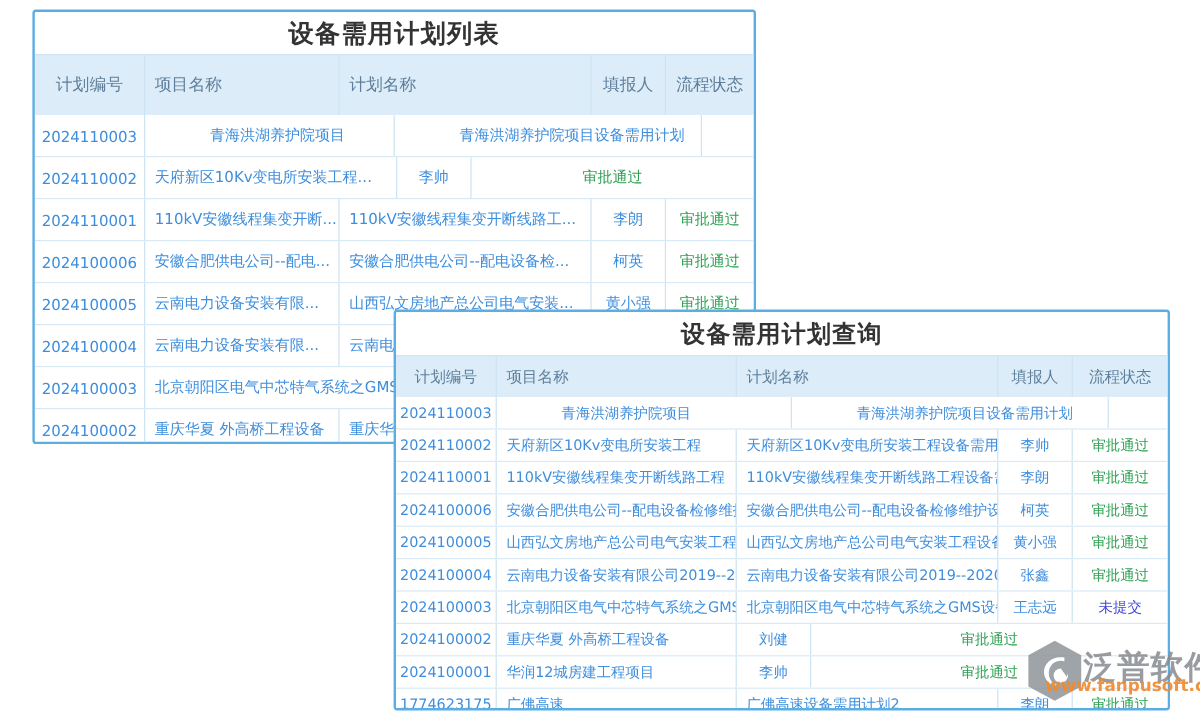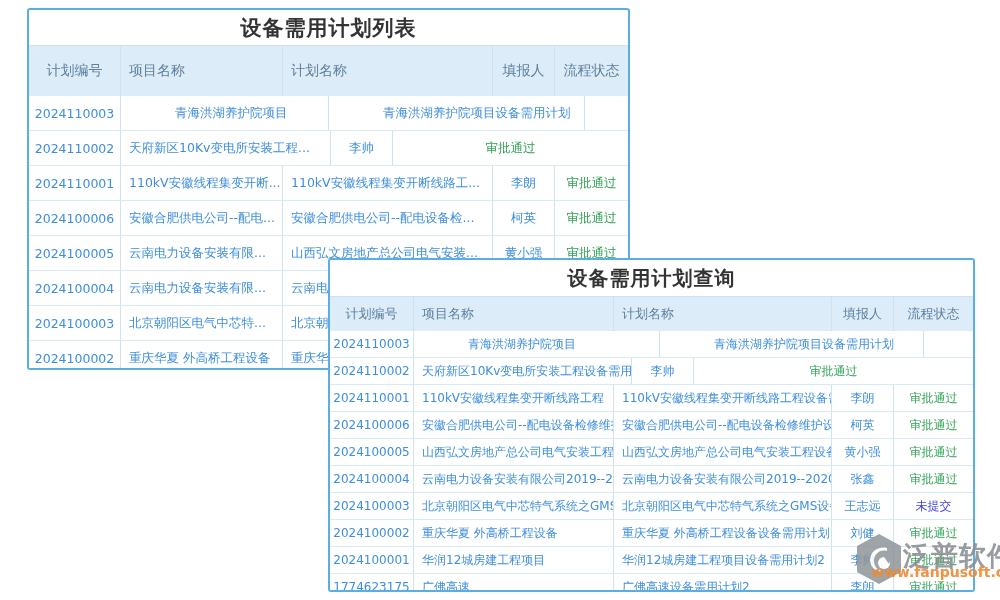--- a/index.html
+++ b/index.html
@@ -106,21 +106,20 @@
       </div>
       <div class="trow">
         <div class="cell c0">2024100004</div>
         <div class="cell c1">云南电力设备安装有限...</div>
         <div class="cell c2">云南电力设备安装有限公司2019--202...</div>
         <div class="cell c3">张鑫</div>
         <div class="cell c4 status-approved">审批通过</div>
       </div>
       <div class="trow">
         <div class="cell c0">2024100003</div>
-        <div class="cell c1">北京朝阳区电气中芯特...</div>
         <div class="cell c2">北京朝阳区电气中芯特气系统之GMS...</div>
         <div class="cell c3">王志远</div>
         <div class="cell c4 status-unsubmitted">未提交</div>
       </div>
       <div class="trow">
         <div class="cell c0">2024100002</div>
         <div class="cell c1">重庆华夏 外高桥工程设备</div>
         <div class="cell c2">重庆华夏 外高桥工程设备设备需用计...</div>
         <div class="cell c3">刘健</div>
         <div class="cell c4 status-approved">审批通过</div>
@@ -140,20 +139,21 @@
   <div class="tbody">
       <div class="trow">
         <div class="cell c0">2024110003</div>
         <div class="cell c1">青海洪湖养护院项目</div>
         <div class="cell c2">青海洪湖养护院项目设备需用计划</div>
         <div class="cell c3">刘健</div>
         <div class="cell c4 status-approved">审批通过</div>
       </div>
       <div class="trow">
         <div class="cell c0">2024110002</div>
+        <div class="cell c1">天府新区10Kv变电所安装工程</div>
         <div class="cell c2">天府新区10Kv变电所安装工程设备需用计划</div>
         <div class="cell c3">李帅</div>
         <div class="cell c4 status-approved">审批通过</div>
       </div>
       <div class="trow">
         <div class="cell c0">2024110001</div>
         <div class="cell c1">110kV安徽线程集变开断线路工程</div>
         <div class="cell c2">110kV安徽线程集变开断线路工程设备需用计划</div>
         <div class="cell c3">李朗</div>
         <div class="cell c4 status-approved">审批通过</div>
@@ -182,28 +182,26 @@
       <div class="trow">
         <div class="cell c0">2024100003</div>
         <div class="cell c1">北京朝阳区电气中芯特气系统之GMS</div>
         <div class="cell c2">北京朝阳区电气中芯特气系统之GMS设备需用计划</div>
         <div class="cell c3">王志远</div>
         <div class="cell c4 status-unsubmitted">未提交</div>
       </div>
       <div class="trow">
         <div class="cell c0">2024100002</div>
         <div class="cell c1">重庆华夏 外高桥工程设备</div>
-        <div class="cell c2">重庆华夏 外高桥工程设备设备需用计划</div>
         <div class="cell c3">刘健</div>
         <div class="cell c4 status-approved">审批通过</div>
       </div>
       <div class="trow">
         <div class="cell c0">2024100001</div>
         <div class="cell c1">华润12城房建工程项目</div>
-        <div class="cell c2">华润12城房建工程项目设备需用计划2</div>
         <div class="cell c3">李帅</div>
         <div class="cell c4 status-approved">审批通过</div>
       </div>
       <div class="trow">
         <div class="cell c0">1774623175</div>
         <div class="cell c1">广佛高速</div>
         <div class="cell c2">广佛高速设备需用计划2</div>
         <div class="cell c3">李朗</div>
         <div class="cell c4 status-approved">审批通过</div>
       </div>

